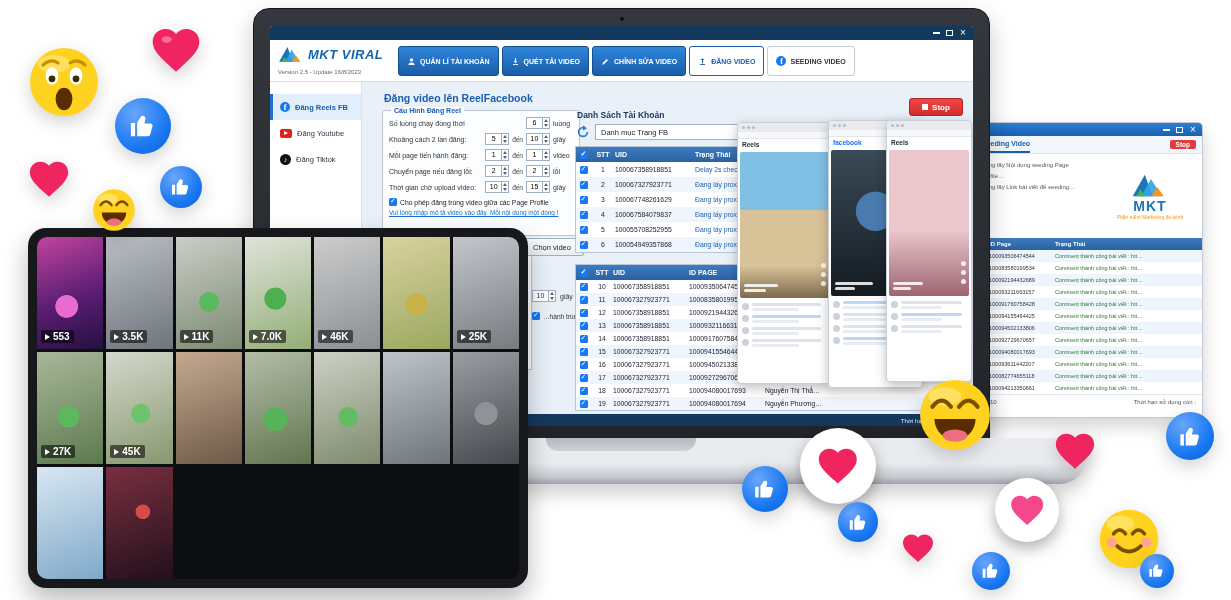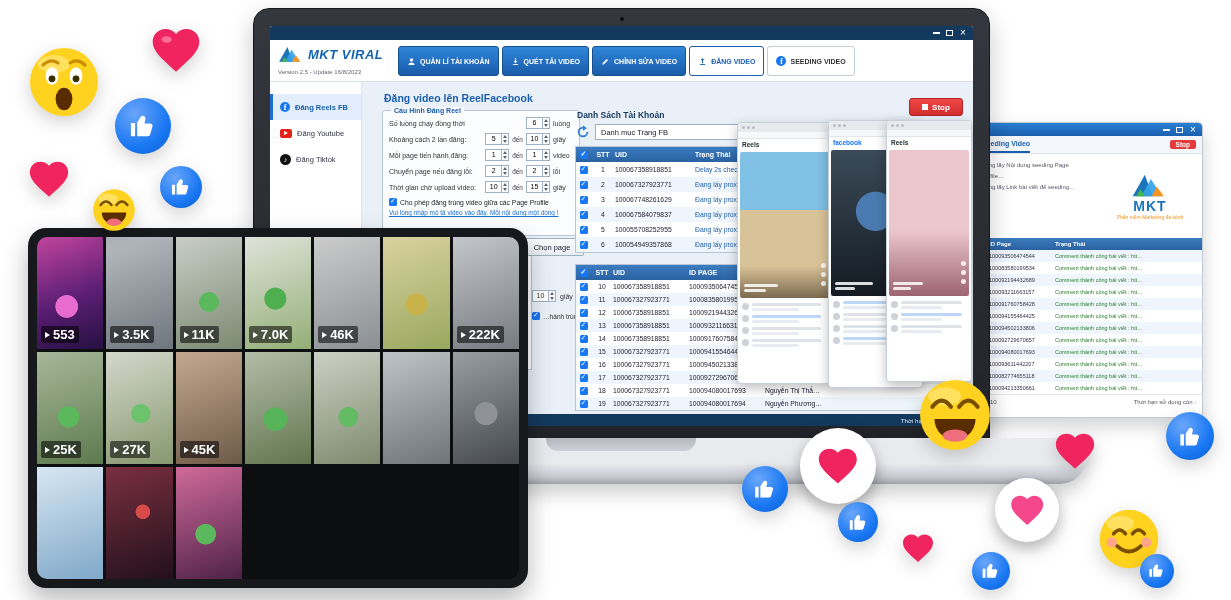--- a/index.html
+++ b/index.html
@@ -134,21 +134,21 @@
   .swc-chk{width:13px;display:flex;justify-content:center}
   .swc-id{width:66px}
   .swc-st{flex:1;color:#2b7a2b}
   .sw-foot{display:flex;align-items:center;justify-content:space-between;height:14px;padding:0 6px;font-size:6px;color:#556;border-top:1px solid #e4e8ec}
   .seedwin .chk{width:7px;height:7px}
 
   
   .tablet{position:absolute;left:28px;top:228px;width:500px;height:360px;background:#17181c;border-radius:18px;padding:9px;z-index:3;box-shadow:0 12px 26px rgba(0,0,0,.28)}
   .tg{width:100%;height:100%;background:#0d0e10;border-radius:10px;overflow:hidden;display:grid;grid-template-columns:repeat(7,1fr);grid-template-rows:repeat(3,112px);gap:3px}
   .tc{position:relative;cursor:pointer}
-  .vbadge{position:absolute;left:4px;bottom:6px;background:rgba(0,0,0,.55);color:#fff;font-size:13px;font-weight:bold;border-radius:2px;padding:1px 4px;display:flex;align-items:center;gap:3px}
+  .vbadge{position:absolute;left:4px;bottom:6px;background:rgba(0,0,0,.55);color:#fff;font-size:10px;font-weight:bold;border-radius:2px;padding:1px 4px;display:flex;align-items:center;gap:3px}
   .ptri{width:0;height:0;border-left:5px solid #fff;border-top:3px solid transparent;border-bottom:3px solid transparent}
   .tg .tc:nth-child(1){background:radial-gradient(circle at 45% 62%,#e86bd0 0 14%,rgba(0,0,0,0) 15%),linear-gradient(160deg,#c1449e,#5b1e74 55%,#251040)}
   .tg .tc:nth-child(2){background:linear-gradient(160deg,#b9bec4,#6f757c)}
   .tg .tc:nth-child(3){background:radial-gradient(circle at 50% 58%,#5cb85c 0 13%,rgba(0,0,0,0) 14%),linear-gradient(160deg,#c9cec6,#7c8a72)}
   .tg .tc:nth-child(4){background:radial-gradient(circle at 46% 55%,#4faf4f 0 15%,rgba(0,0,0,0) 16%),linear-gradient(160deg,#dfe3da,#93ae76)}
   .tg .tc:nth-child(5){background:linear-gradient(160deg,#cccccc,#8b8f93)}
   .tg .tc:nth-child(6){background:radial-gradient(circle at 50% 60%,#c9b24a 0 14%,rgba(0,0,0,0) 15%),linear-gradient(160deg,#d9d2a0,#9aa85e)}
   .tg .tc:nth-child(7){background:linear-gradient(160deg,#c3c7cb,#777b80)}
   .tg .tc:nth-child(8){background:radial-gradient(circle at 48% 58%,#5cb85c 0 14%,rgba(0,0,0,0) 15%),linear-gradient(160deg,#a8b79a,#5d7a4e)}
   .tg .tc:nth-child(9){background:radial-gradient(circle at 52% 55%,#6dc26d 0 13%,rgba(0,0,0,0) 14%),linear-gradient(160deg,#d4d8cc,#87986f)}
@@ -483,21 +483,21 @@
           </div>
 
           <div class="vlist">
             <div class="vitem">….mp4</div>
             <div class="vitem">….mp4</div>
             <div class="vitem">….mp4</div>
             <div class="vitem">….mp4</div>
             <div class="vitem">….mp4</div>
             <div class="vitem">….mp4</div>
           </div>
-          <div class="choosebtn">Chọn page</div>
+          <div class="choosebtn">Chọn video</div>
           <div class="waitrow">
             <span class="spin">
                 <b>10</b>
                 <span class="ar">
                   <i class="up"></i>
                   <i class="dn"></i>
                 </span>
               </span>
             <span>giây</span>
           </div>
@@ -869,26 +869,20 @@
             <span>7.0K</span>
           </span>
         </div>
       <div class="tc">
           <span class="vbadge">
             <i class="ptri"></i>
             <span>46K</span>
           </span>
         </div>
       <div class="tc"></div>
-      <div class="tc">
-          <span class="vbadge">
-            <i class="ptri"></i>
-            <span>222K</span>
-          </span>
-        </div>
       <div class="tc">
           <span class="vbadge">
             <i class="ptri"></i>
             <span>25K</span>
           </span>
         </div>
       <div class="tc">
           <span class="vbadge">
             <i class="ptri"></i>
             <span>27K</span>

